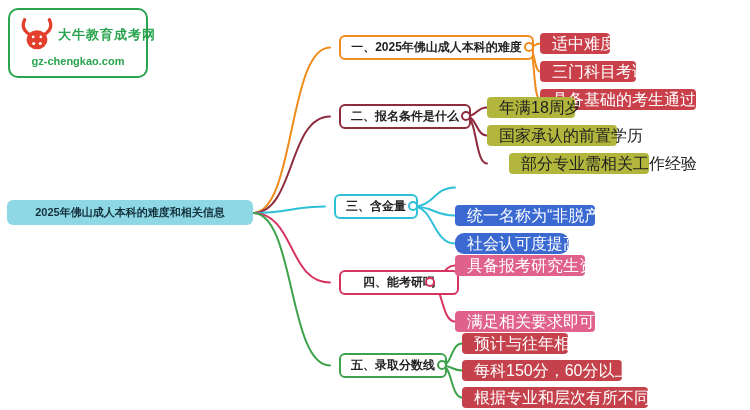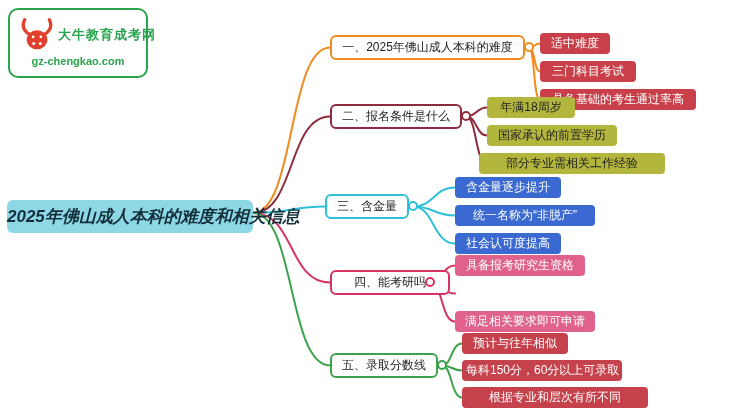--- a/index.html
+++ b/index.html
@@ -12,40 +12,40 @@
   .logo { position:absolute; left:8px; top:8px; width:140px; height:70px;
           border:2px solid #2aa44e; border-radius:10px; background:#fff; }
   .bull { position:absolute; left:8px; top:6px; width:38px; height:38px; }
   .bull .horn { fill:none; stroke:#e2402c; stroke-width:3.5; stroke-linecap:round; }
   .bull .head { fill:#e2402c; }
   .bull .dot  { fill:#ffffff; }
   .logo-title { position:absolute; left:48px; top:16px; font-size:13px; font-weight:700; letter-spacing:1px; white-space:nowrap; }
   .logo-sub   { position:absolute; left:0; right:0; bottom:9px; text-align:center; font-size:11px; font-weight:700; }
 
   .node { position:absolute; white-space:nowrap; text-align:center; }
-  .root-node { left:7px; top:200px; width:246px; padding:5px 0; font-size:17px; font-weight:700;
-               border-radius:6px;font-style:italic; }
+  .root-node { left:7px; top:200px; width:246px; padding:5px 0; font-size:11px; font-weight:700;
+               border-radius:6px; }
   .branch { background:#fff; border:2px solid; border-radius:6px; font-size:12px; line-height:15px;
-            padding:3px 0; height:25px; color:#222; font-weight:400; }
+            padding:3px 0; height:25px; color:#222; font-weight:700;margin-left:9px; }
   .b1 { left:330px; top:35px;  width:195px; }
   .b2 { left:330px; top:104px; width:132px; }
   .b3 { left:325px; top:194px; width:84px;  }
   .b4 { left:330px; top:270px; width:120px;  }
   .b5 { left:330px; top:353px; width:108px; }
 
-  .child { border-radius:4px; font-size:12px; line-height:15px; padding:3px 4px; height:21px; }
+  .child { border-radius:4px; font-size:16px; line-height:15px; padding:3px 12px; height:21px; }
   .c1a { left:540px; top:33px;  width:70px;  }
   .c1b { left:540px; top:61px;  width:96px;  }
   .c1c { left:540px; top:89px;  width:156px; }
   .c2a { left:487px; top:97px;  width:88px;  }
   .c2b { left:487px; top:125px; width:130px; }
-  .c2c { left:479px; top:153px; width:186px; }
+  .c2c { left:509px; top:153px; width:140px; }
   .c3a { left:455px; top:177px; width:106px; }
   .c3b { left:455px; top:205px; width:140px; }
-  .c3c { left:455px; top:233px; width:106px; }
+  .c3c { left:455px; top:233px; width:114px;border-radius:9px; }
   .c4a { left:455px; top:255px; width:130px; }
   .c4b { left:455px; top:283px; width:154px; }
   .c4c { left:455px; top:311px; width:140px; }
   .c5a { left:462px; top:333px; width:106px; }
   .c5b { left:462px; top:360px; width:160px; }
   .c5c { left:462px; top:387px; width:186px;text-align:center; }
 
   .toggle { position:absolute; width:10px; height:10px; border:2px solid; border-radius:50%; background:#fff; }
   .t1 { left:524px; top:42px;  }
   .t2 { left:461px; top:111px; }
@@ -115,21 +115,20 @@
   <div class="toggle t5" style="border-color: rgb(62, 162, 76);"></div>
 
   <div class="node child c1a" style="background: rgb(201, 64, 74); color: rgb(255, 255, 255);">适中难度</div>
   <div class="node child c1b" style="background: rgb(201, 64, 74); color: rgb(255, 255, 255);">三门科目考试</div>
   <div class="node child c1c" style="background: rgb(201, 64, 74); color: rgb(255, 255, 255);">具备基础的考生通过率高</div>
 
   <div class="node child c2a" style="background: rgb(178, 182, 60); color: rgb(31, 31, 31);">年满18周岁</div>
   <div class="node child c2b" style="background: rgb(178, 182, 60); color: rgb(31, 31, 31);">国家承认的前置学历</div>
   <div class="node child c2c" style="background: rgb(178, 182, 60); color: rgb(31, 31, 31);">部分专业需相关工作经验</div>
 
-  <div class="node child c3a" style="background: rgb(58, 105, 210); color: rgb(255, 255, 255);">含金量逐步提升</div>
   <div class="node child c3b" style="background: rgb(58, 105, 210); color: rgb(255, 255, 255);">统一名称为“非脱产”</div>
   <div class="node child c3c" style="background: rgb(58, 105, 210); color: rgb(255, 255, 255);">社会认可度提高</div>
 
   <div class="node child c4a" style="background: rgb(224, 97, 139); color: rgb(255, 255, 255);">具备报考研究生资格</div>
   <div class="node child c4c" style="background: rgb(224, 97, 139); color: rgb(255, 255, 255);">满足相关要求即可申请</div>
 
   <div class="node child c5a" style="background: rgb(197, 65, 75); color: rgb(255, 255, 255);">预计与往年相似</div>
   <div class="node child c5b" style="background: rgb(197, 65, 75); color: rgb(255, 255, 255);">每科150分，60分以上可录取</div>
   <div class="node child c5c" style="background: rgb(197, 65, 75); color: rgb(255, 255, 255);">根据专业和层次有所不同</div>
 

